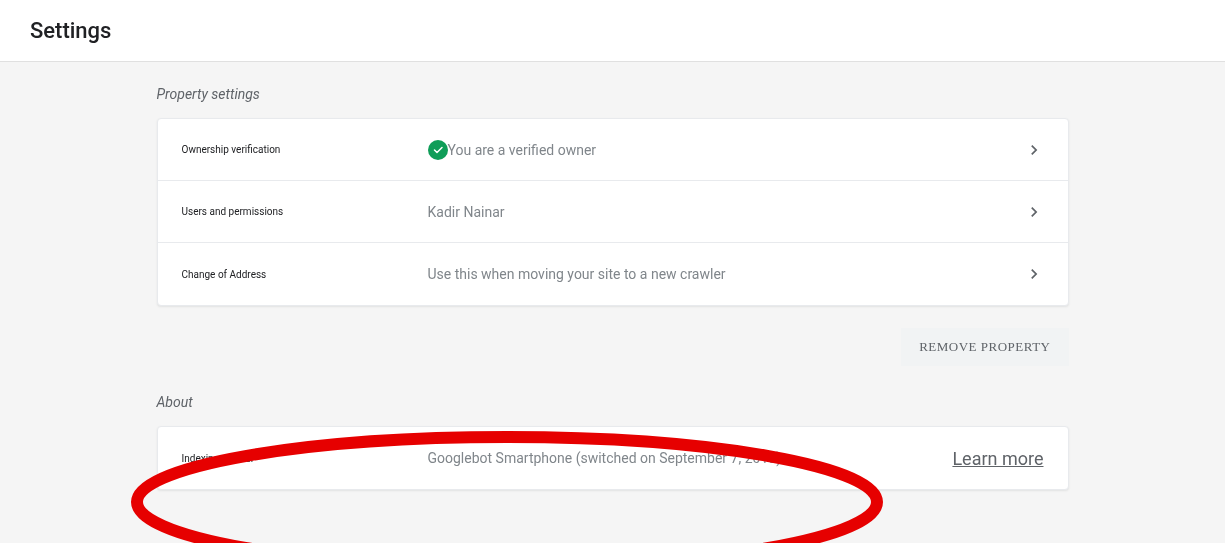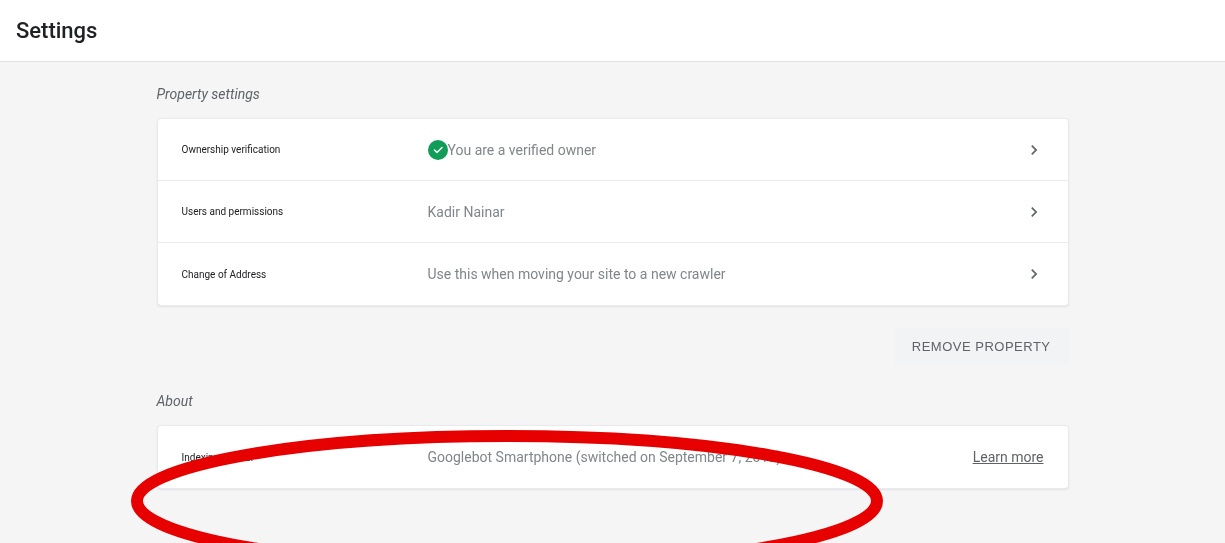--- a/index.html
+++ b/index.html
@@ -7,21 +7,21 @@
       padding: 0;
       box-sizing: border-box;
     }
     body {
       font-family: Roboto, Arial, sans-serif;
       background: #f5f5f5;
       color: #202124;
     }
     .header {
       background: #ffffff;
-      padding: 18px 16px;
+      padding: 18px 30px;
       border-bottom: 1px solid #e0e0e0;
     }
     .header-title {
       font-size: 22px;
       font-weight: 500;
       color: #202124;
     }
     .content {
       max-width: 912px;
       margin: 0 auto;
@@ -101,25 +101,25 @@
     }
     .remove-button {
       background: #f1f3f4;
       border: none;
       padding: 11px 18px;
       font-size: 13px;
       font-weight: 500;
       color: #5f6368;
       letter-spacing: 0.5px;
       cursor: pointer;
-      font-family: Liberation Sans, sans-serif;
+      font-family: Liberation Serif, serif;
       text-align: center;
     }
     .row-link {
-      font-size: 14px;
+      font-size: 18px;
       color: #5f6368;
       text-decoration: underline;
       margin-left: auto;
       flex-shrink: 0;
       cursor: pointer;
     }
     .annotation-ellipse {
       position: absolute;
       pointer-events: none;
       left: -30px;

